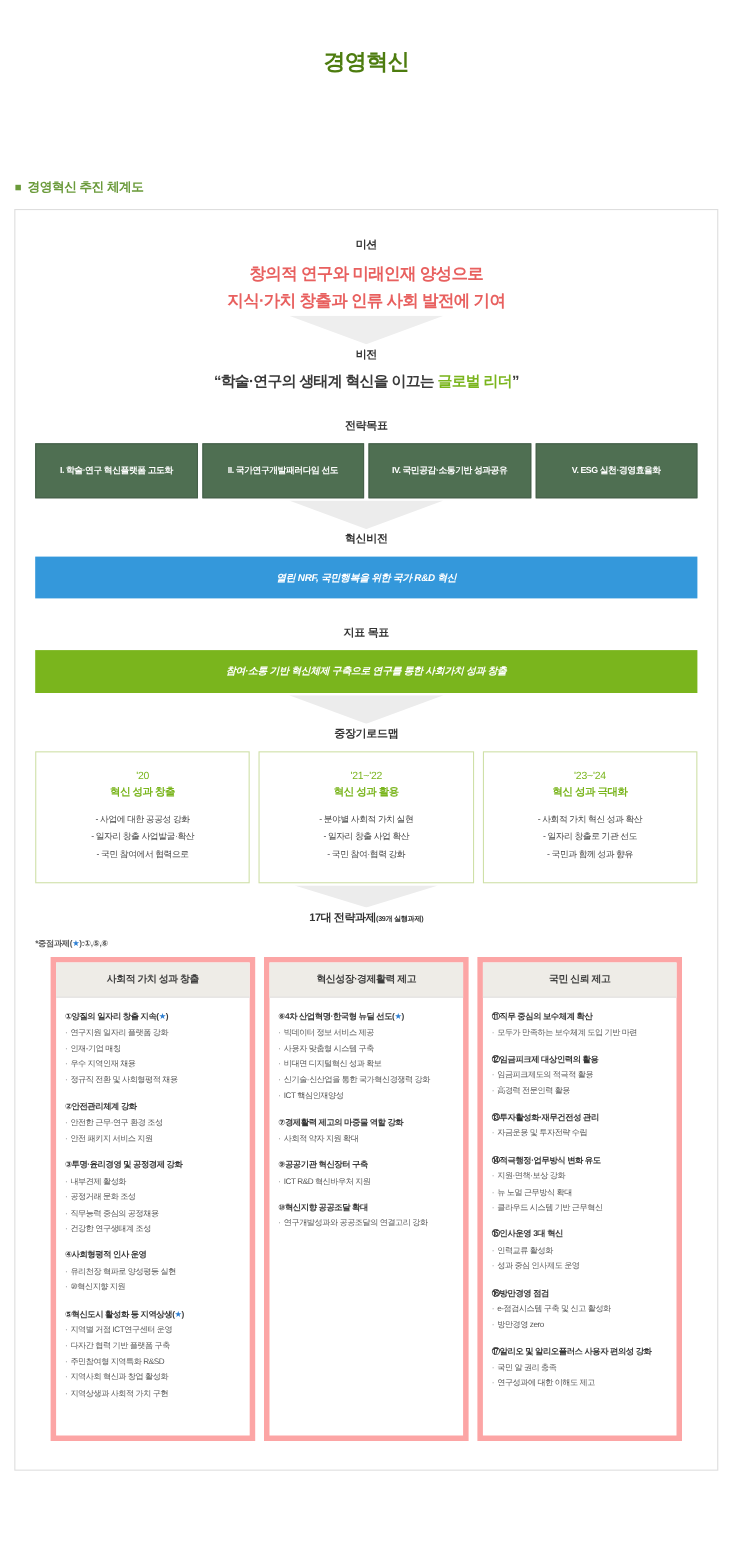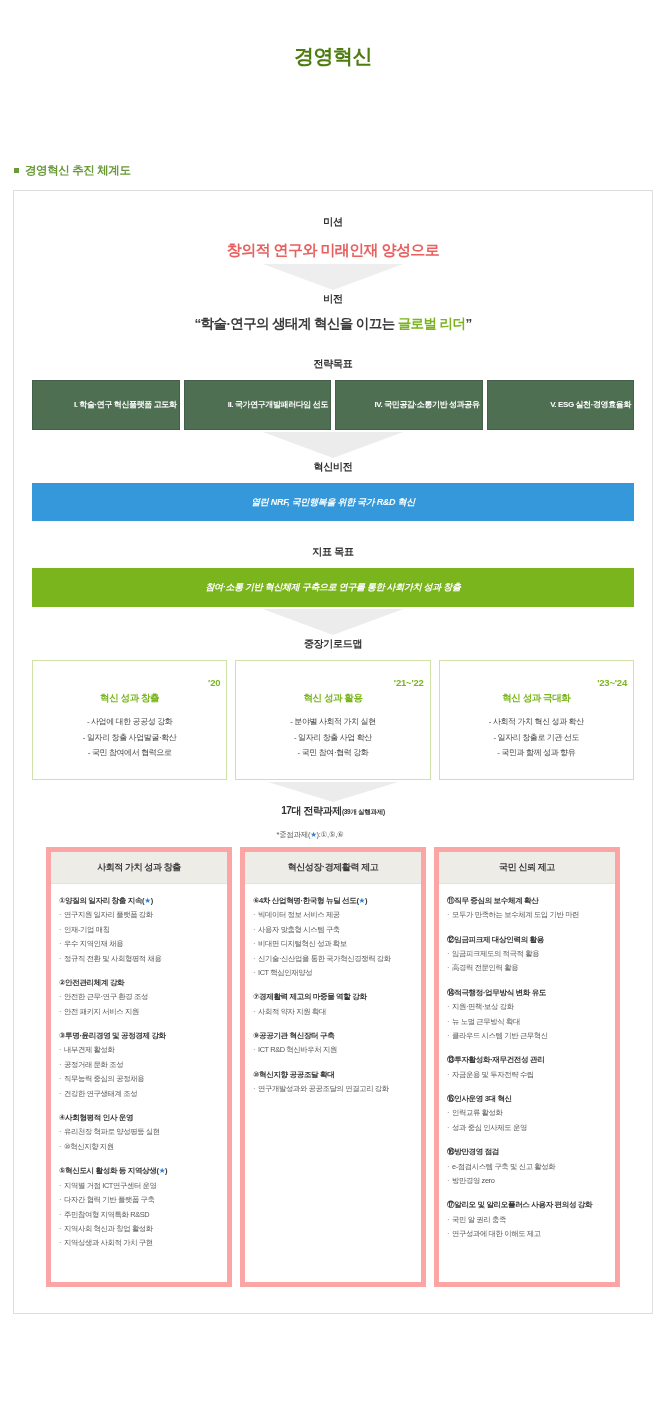--- a/index.html
+++ b/index.html
@@ -113,21 +113,21 @@
     color: #ffffff;
     font-size: 8px;
     font-weight: bold;
     letter-spacing: -0.4px;
     line-height: 1.5;
     text-align: center;
     padding: 12px 2px;
     min-height: 50px;
     display: flex;
     align-items: center;
-    justify-content: flex-end;
+    justify-content: center;
   }
 
   
   .bar {
     width: 100%;
     text-align: center;
     color: #fff;
     font-size: 9px;
     font-weight: bold;
     letter-spacing: -0.3px;
@@ -146,25 +146,24 @@
   .roadmap-box {
     flex: 1 1 0;
     border: 1px solid #cfe0a8;
     background: #fff;
     padding: 14px 6px 18px 6px;
     text-align: center;
     min-height: 112px;
   }
   .rm-year {
     font-size: 9.5px;
-    font-weight: bold;
+    font-weight: normal;
     color: #7ab51d;
     letter-spacing: -0.2px;
     line-height: 1.6;
-    text-align: right;
   }
   .rm-title {
     font-size: 9.5px;
     font-weight: bold;
     color: #7ab51d;
     letter-spacing: -0.4px;
     margin-bottom: 9px;
     line-height: 1.6;
   }
   .rm-item {
@@ -182,23 +181,23 @@
     color: #333;
     letter-spacing: -0.4px;
     margin: 2px 0 0 0;
   }
   .tasks-heading .sub {
     font-size: 6.5px;
     font-weight: bold;
     letter-spacing: -0.3px;
   }
   .legend-note {
-    text-align: center;
+    text-align: left;
     font-size: 7.5px;
-    font-weight: normal;
+    font-weight: bold;
     color: #555;
     letter-spacing: -0.3px;
     margin: 12px 46px 7px 0;
   }
   .legend-note .star { color: #2d7fd3; }
 
   
   .cols {
     display: flex;
     gap: 8px;
@@ -259,20 +258,21 @@
   <div class="section-head">
     <span class="sq-bullet"></span>
     <span>경영혁신 추진 체계도</span>
   </div>
 
   <div class="diagram">
 
     <div class="lbl">미션</div>
     <div class="mission-text">
       <div>창의적 연구와 미래인재 양성으로</div>
+      <div>지식·가치 창출과 인류 사회 발전에 기여</div>
     </div>
 
     <svg class="chev" viewBox="0 0 600 26" preserveAspectRatio="none">
       <polygon points="230,0 370,0 300,26" fill="#eeeeee"></polygon>
     </svg>
 
     <div class="lbl">비전</div>
     <div class="vision-text">
       <span>“학술·연구의 생태계 혁신을 이끄는 </span><span class="hl">글로벌 리더</span><span>”</span>
     </div>
@@ -442,32 +442,32 @@
             <div class="grp-item">모두가 만족하는 보수체계 도입 기반 마련</div>
           </div>
 
           <div class="grp">
             <div class="grp-title">⑫임금피크제 대상인력의 활용</div>
             <div class="grp-item">임금피크제도의 적극적 활용</div>
             <div class="grp-item">高경력 전문인력 활용</div>
           </div>
 
           <div class="grp">
+            <div class="grp-title">⑬투자활성화·재무건전성 관리</div>
+            <div class="grp-item">자금운용 및 투자전략 수립</div>
+          </div>
+
+          <div class="grp">
             <div class="grp-title">⑭적극행정·업무방식 변화 유도</div>
             <div class="grp-item">지원·면책·보상 강화</div>
             <div class="grp-item">뉴 노멀 근무방식 확대</div>
             <div class="grp-item">클라우드 시스템 기반 근무혁신</div>
           </div>
 
           <div class="grp">
-            <div class="grp-title">⑬투자활성화·재무건전성 관리</div>
-            <div class="grp-item">자금운용 및 투자전략 수립</div>
-          </div>
-
-          <div class="grp">
             <div class="grp-title">⑮인사운영 3대 혁신</div>
             <div class="grp-item">인력교류 활성화</div>
             <div class="grp-item">성과 중심 인사제도 운영</div>
           </div>
 
           <div class="grp">
             <div class="grp-title">⑯방만경영 점검</div>
             <div class="grp-item">e-점검시스템 구축 및 신고 활성화</div>
             <div class="grp-item">방만경영 zero</div>
           </div>

